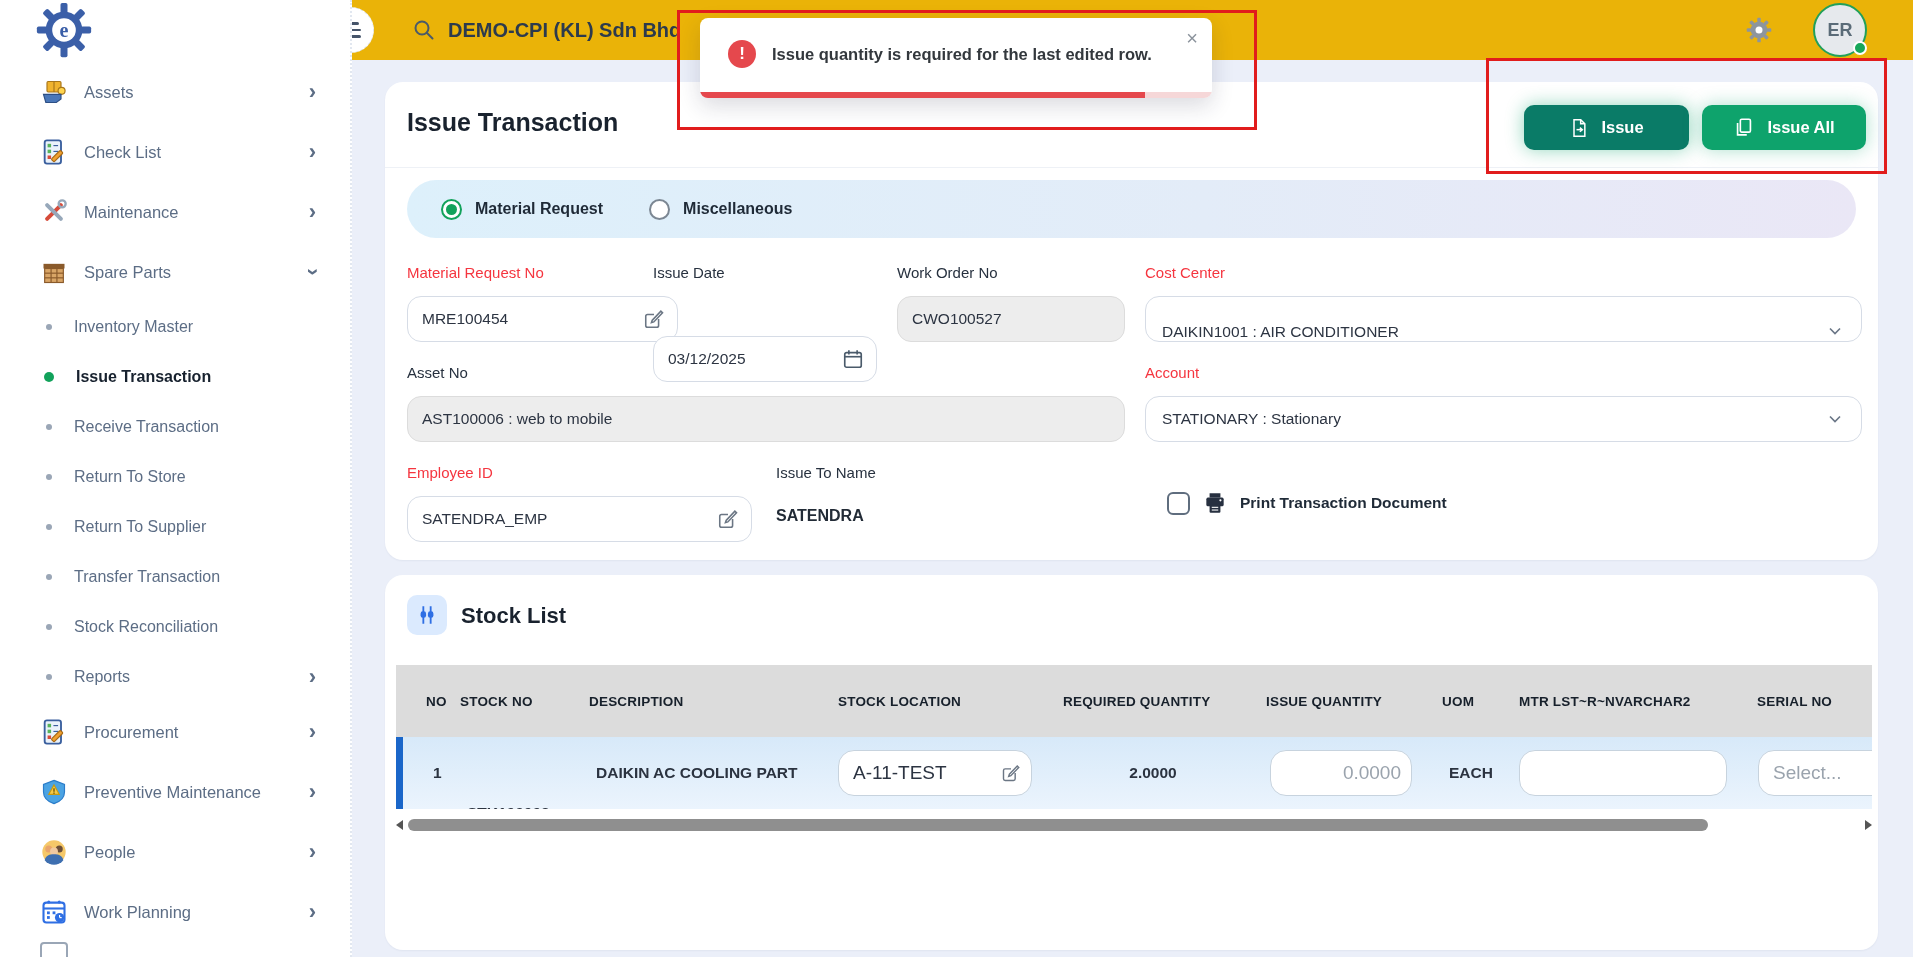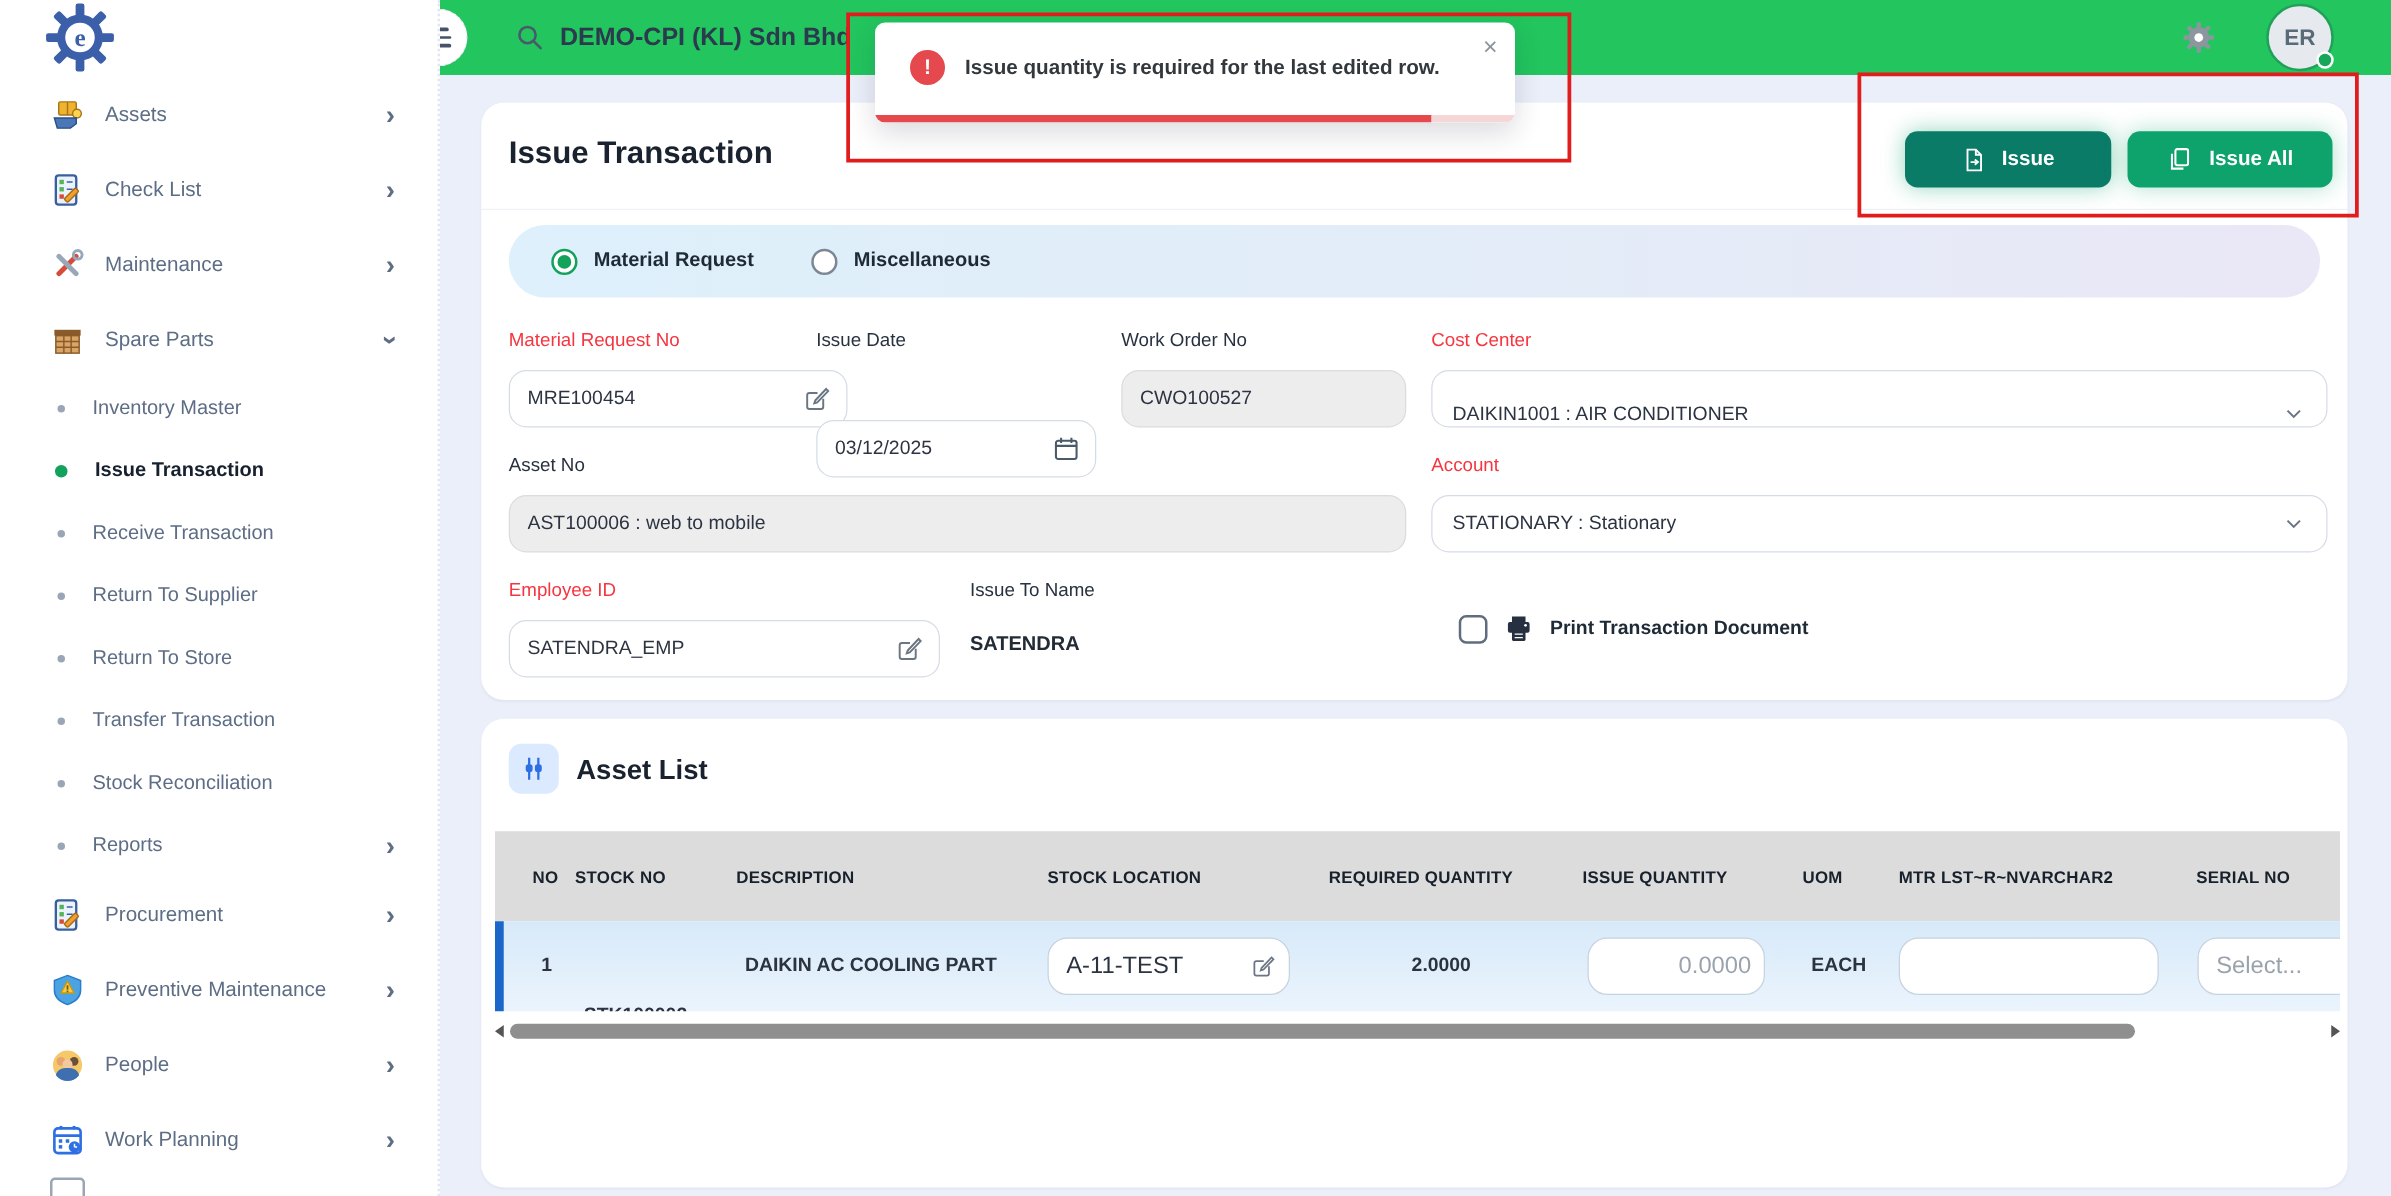--- a/index.html
+++ b/index.html
@@ -19,21 +19,21 @@
   .nav-label { margin-left:14px; font-size:16.5px; color:#5c6d85; flex:1 1 auto; white-space:nowrap; }
   .nav-item.sub .nav-label { margin-left:22px; font-size:16px; }
   .nav-item.active .nav-label { color:#17212e; font-weight:700; }
   .chev { color:#5c6d85; font-size:22px; line-height:1; font-weight:600; }
   .chev.down { display:inline-block; transform:rotate(90deg); }
   .bullet-dot { width:6px; height:6px; border-radius:50%; background:#9aa6b6; flex:0 0 6px; }
   .nav-item.active .bullet-dot { width:10px; height:10px; flex:0 0 10px; background:#12a25b; margin-left:-2px; }
   .partial-icon { position:absolute; left:40px; top:942px; width:28px; height:22px; border:2px solid #9aa6b6; border-radius:4px; }
 
   
-  .topbar { position:absolute; left:352px; top:0; width:1561px; height:60px; background:#22c55e; z-index:4; }
+  .topbar { position:absolute; left:352px; top:0; width:1561px; height:60px; background:#eab308; z-index:4; }
   .hamburger { position:absolute; left:-24px; top:7px; width:46px; height:46px; border-radius:50%;
                background:#fff; border:1px dashed #dfe6ef; display:flex; flex-direction:column;
                align-items:center; justify-content:center; gap:4px; cursor:pointer; }
   .hamburger span { width:20px; height:2.5px; background:#45546a; border-radius:2px; }
   .hamburger span:nth-child(1){ width:16px; }
   .search-btn { position:absolute; left:60px; top:18px; width:24px; height:24px; cursor:pointer; }
   .company { position:absolute; left:96px; top:0; height:60px; line-height:60px; font-size:20px;
              font-weight:600; color:#2c3a4d; white-space:nowrap; }
   .gear-btn { position:absolute; right:140px; top:16px; width:28px; height:28px; cursor:pointer; }
   .avatar { position:absolute; right:46px; top:3px; width:54px; height:54px; border-radius:50%;
@@ -216,25 +216,25 @@
       <div class="nav-item sub active">
         <span class="bullet-dot"></span>
         <span class="nav-label">Issue Transaction</span>
       </div>
       <div class="nav-item sub">
         <span class="bullet-dot"></span>
         <span class="nav-label">Receive Transaction</span>
       </div>
       <div class="nav-item sub">
         <span class="bullet-dot"></span>
+        <span class="nav-label">Return To Store</span>
+      </div>
+      <div class="nav-item sub">
+        <span class="bullet-dot"></span>
         <span class="nav-label">Return To Supplier</span>
-      </div>
-      <div class="nav-item sub">
-        <span class="bullet-dot"></span>
-        <span class="nav-label">Return To Store</span>
       </div>
       <div class="nav-item sub">
         <span class="bullet-dot"></span>
         <span class="nav-label">Transfer Transaction</span>
       </div>
       <div class="nav-item sub">
         <span class="bullet-dot"></span>
         <span class="nav-label">Stock Reconciliation</span>
       </div>
       <div class="nav-item sub">
@@ -459,21 +459,21 @@
 
     <section class="card card-stock">
       <div class="stock-head-icon">
         <svg width="22" height="22" viewBox="0 0 24 24">
             <line x1="8" y1="2.5" x2="8" y2="21.5" stroke="#2f6fe4" stroke-width="2"></line>
             <rect x="5" y="8" width="6" height="7" rx="2.5" fill="#2f6fe4"></rect>
             <line x1="16" y1="2.5" x2="16" y2="21.5" stroke="#2f6fe4" stroke-width="2"></line>
             <rect x="13" y="8" width="6" height="7" rx="2.5" fill="#2f6fe4"></rect>
           </svg>
       </div>
-      <h2 class="stock-title">Asset List</h2>
+      <h2 class="stock-title">Stock List</h2>
 
       <div class="tbl">
         <div class="tbl-header">
           <div class="th" style="left:30px;">NO</div>
           <div class="th" style="left:64px;">STOCK NO</div>
           <div class="th" style="left:193px;">DESCRIPTION</div>
           <div class="th" style="left:442px;">STOCK LOCATION</div>
           <div class="th" style="left:667px;">REQUIRED QUANTITY</div>
           <div class="th" style="left:870px;">ISSUE QUANTITY</div>
           <div class="th" style="left:1046px;">UOM</div>

